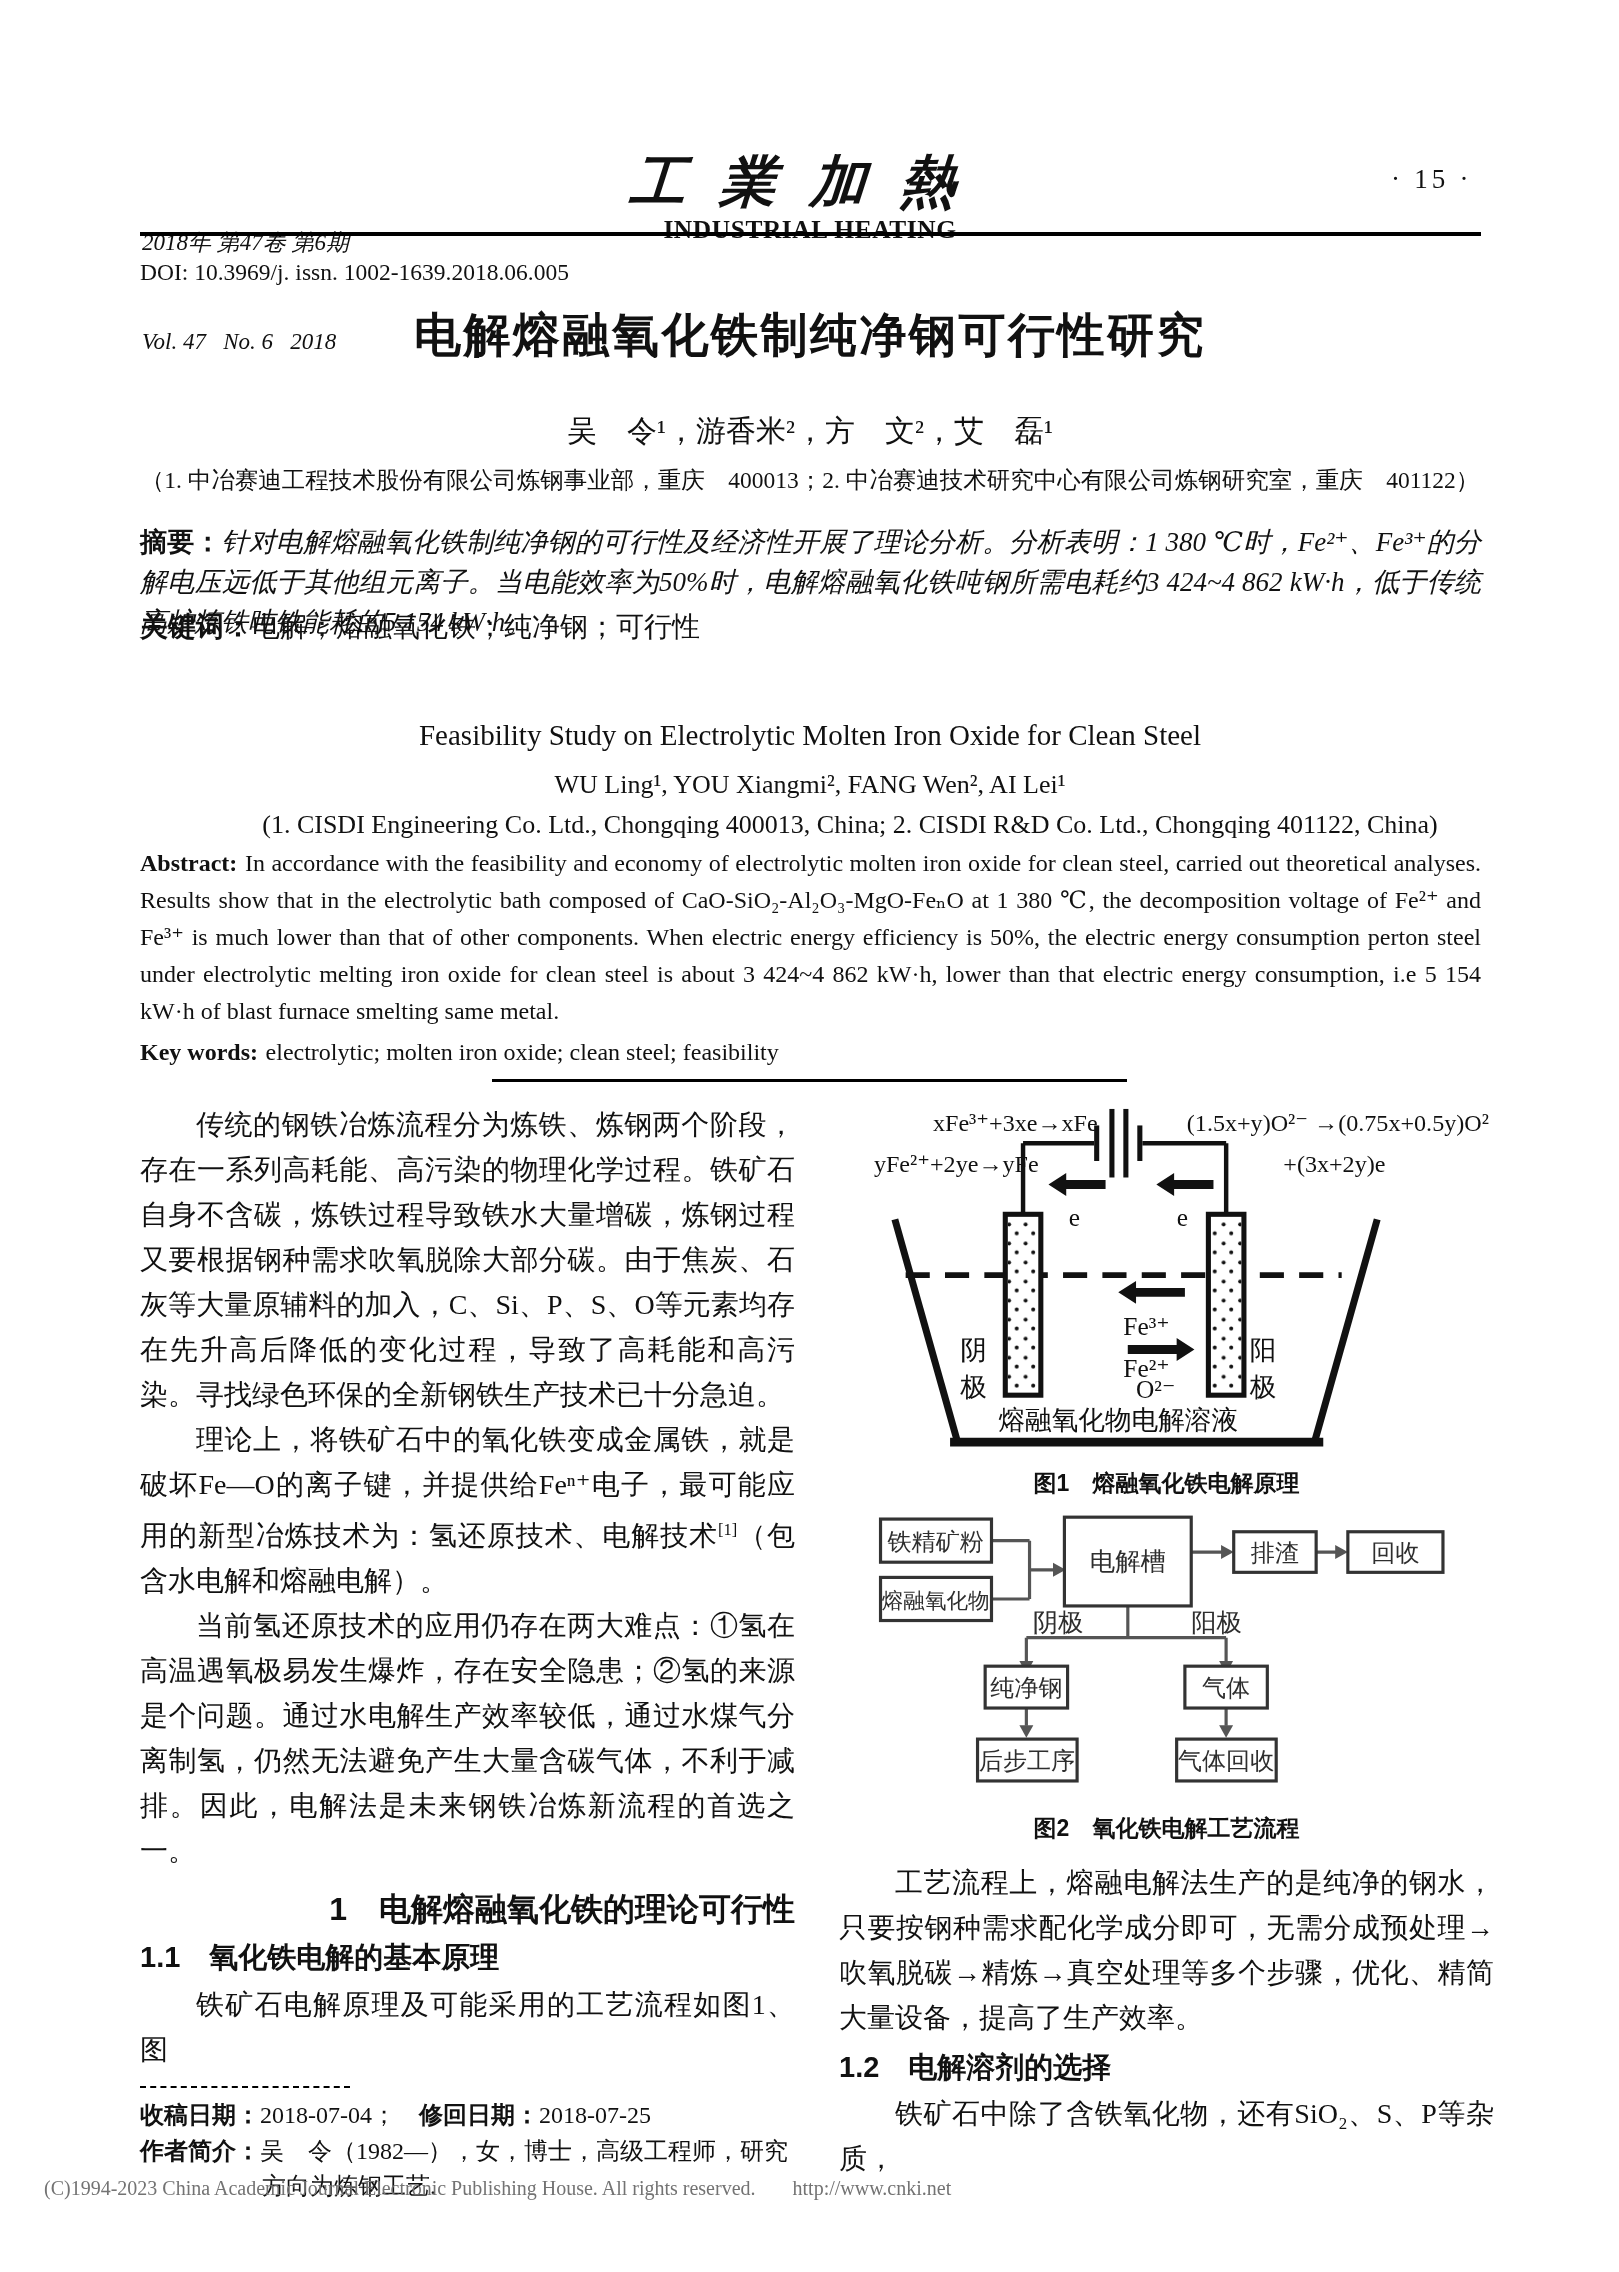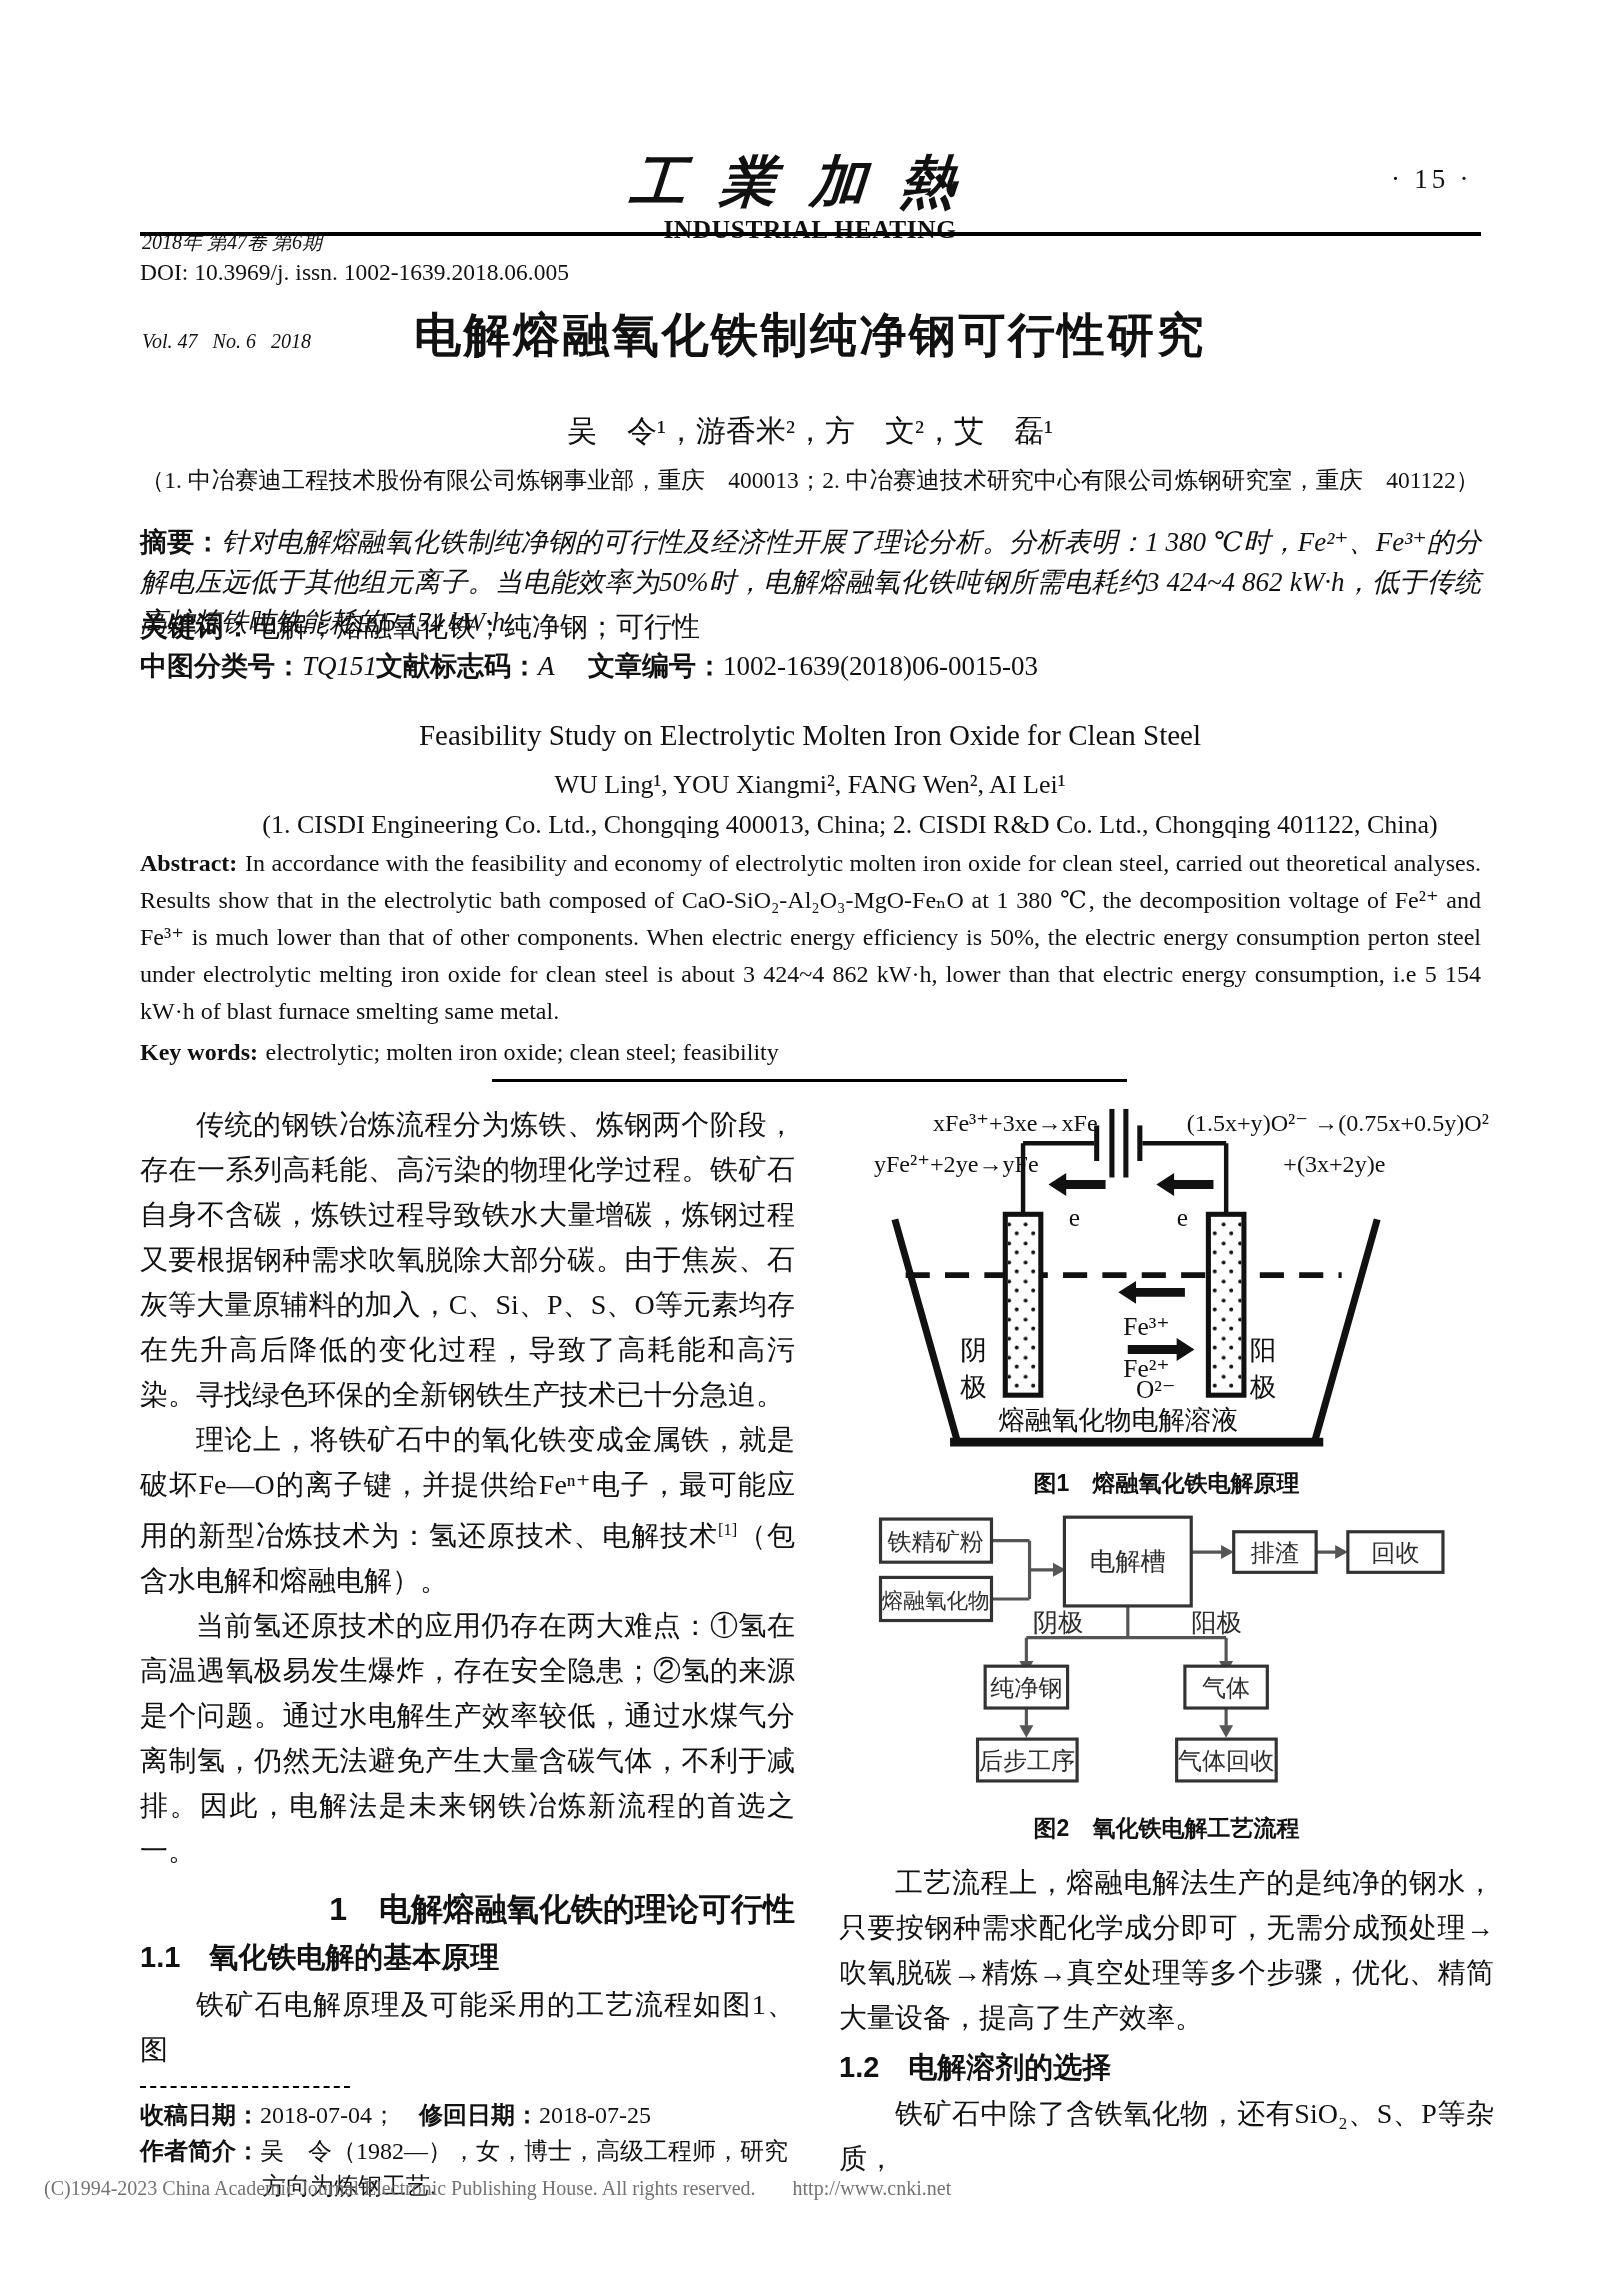--- a/index.html
+++ b/index.html
@@ -1,21 +1,21 @@
 <!DOCTYPE html>
 <html style="font-size:10.2px"><head>
 <meta charset="utf-8">
 <style>
   html,body{margin:0;padding:0;background:#e8e8e8;}
   #page{position:relative;width:1620px;height:2273px;background:#ffffff;
         font-family:"Liberation Serif","DejaVu Serif",serif;color:#111;overflow:hidden;}
   .abs{position:absolute;}
   .ctr{left:0;width:1620px;text-align:center;}
   
-  .hdr-issue{left:142px;top:160px;font-style:italic;font-size:20px;line-height:33px;white-space:pre;}
+  .hdr-issue{left:142px;top:160px;font-style:italic;font-size:23px;line-height:33px;white-space:pre;}
   .hdr-logo{top:145px;font-weight:bold;font-size:56px;letter-spacing:34px;font-style:italic;
             font-family:"Liberation Serif",serif;transform:skewX(-4deg);}
   .hdr-logo-en{top:215px;font-weight:bold;font-size:25.4px;letter-spacing:0.6px;}
   .hdr-page{left:1391px;top:164px;font-size:27px;letter-spacing:3.8px;}
   .hdr-rule{left:140px;top:232px;width:1341px;height:4.4px;background:#000;}
   .doi{left:140px;top:259px;font-size:23.5px;}
   
   .title-cn{top:304px;font-family:"Liberation Sans","DejaVu Sans",sans-serif;font-weight:bold;font-size:47px;letter-spacing:2.5px;}
   .authors-cn{top:411px;font-size:30px;}
   .affil-cn{top:464px;font-size:23.5px;}
@@ -80,31 +80,20 @@
 
   <div class="abs ctr authors-cn">吴　令¹，游香米²，方　文²，艾　磊¹</div>
   <div class="abs ctr title-cn">电解熔融氧化铁制纯净钢可行性研究</div>
   <div class="abs ctr affil-cn">（1. 中冶赛迪工程技术股份有限公司炼钢事业部，重庆　400013；2. 中冶赛迪技术研究中心有限公司炼钢研究室，重庆　401122）</div>
 
   <div class="abs blk meta-cn">
     <span class="lbl">摘要：</span><span class="kai">针对电解熔融氧化铁制纯净钢的可行性及经济性开展了理论分析。分析表明：1 380 ℃时，Fe²⁺、Fe³⁺的分解电压远低于其他组元离子。当电能效率为50%时，电解熔融氧化铁吨钢所需电耗约3 424~4 862 kW·h，低于传统高炉炼铁吨铁能耗的5 154 kW·h。</span>
   </div>
   <div class="abs blk kw-cn">
     <span class="lbl">关键词：</span><span>电解；熔融氧化铁；纯净钢；可行性</span>
-  </div>
-  <div class="abs blk clc-row">
-    <span class="clc-item" style="left:0;">
-      <span class="lbl">中图分类号：</span><span class="ital">TQ151</span>
-    </span>
-    <span class="clc-item" style="left:236px;">
-      <span class="lbl">文献标志码：</span><span class="ital">A</span>
-    </span>
-    <span class="clc-item" style="left:448px;">
-      <span class="lbl">文章编号：</span><span>1002-1639(2018)06-0015-03</span>
-    </span>
   </div>
 
   <div class="abs ctr title-en">Feasibility Study on Electrolytic Molten Iron Oxide for Clean Steel</div>
   <div class="abs ctr authors-en">WU Ling¹, YOU Xiangmi², FANG Wen², AI Lei¹</div>
   <div class="abs ctr affil-en">(1. CISDI Engineering Co. Ltd., Chongqing 400013, China; 2. CISDI R&amp;D Co. Ltd., Chongqing 401122, China)</div>
   <div class="abs blk abs-en">
     <p><span class="lbl-en">Abstract:</span><span>In accordance with the feasibility and economy of electrolytic molten iron oxide for clean steel, carried out theoretical analyses. Results show that in the electrolytic bath composed of CaO-SiO₂-Al₂O₃-MgO-FeₙO at 1 380 ℃, the decomposition voltage of Fe²⁺ and Fe³⁺ is much lower than that of other components. When electric energy efficiency is 50%, the electric energy consumption perton steel under electrolytic melting iron oxide for clean steel is about 3 424~4 862 kW·h, lower than that electric energy consumption, i.e 5 154 kW·h of blast furnace smelting same metal.</span></p>
     <p class="kwline"><span class="lbl-en">Key words:</span><span>electrolytic; molten iron oxide; clean steel; feasibility</span></p>
   </div>
 

